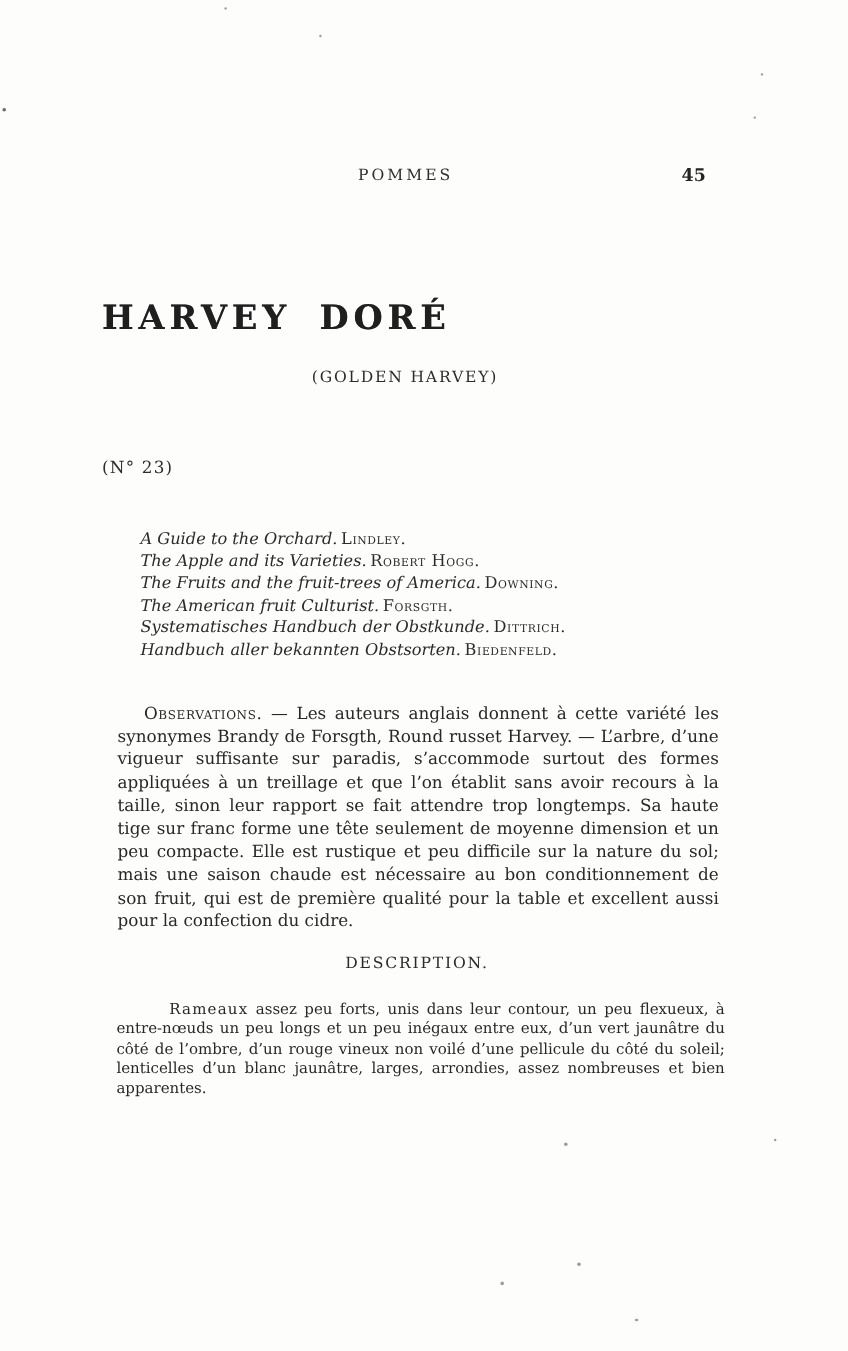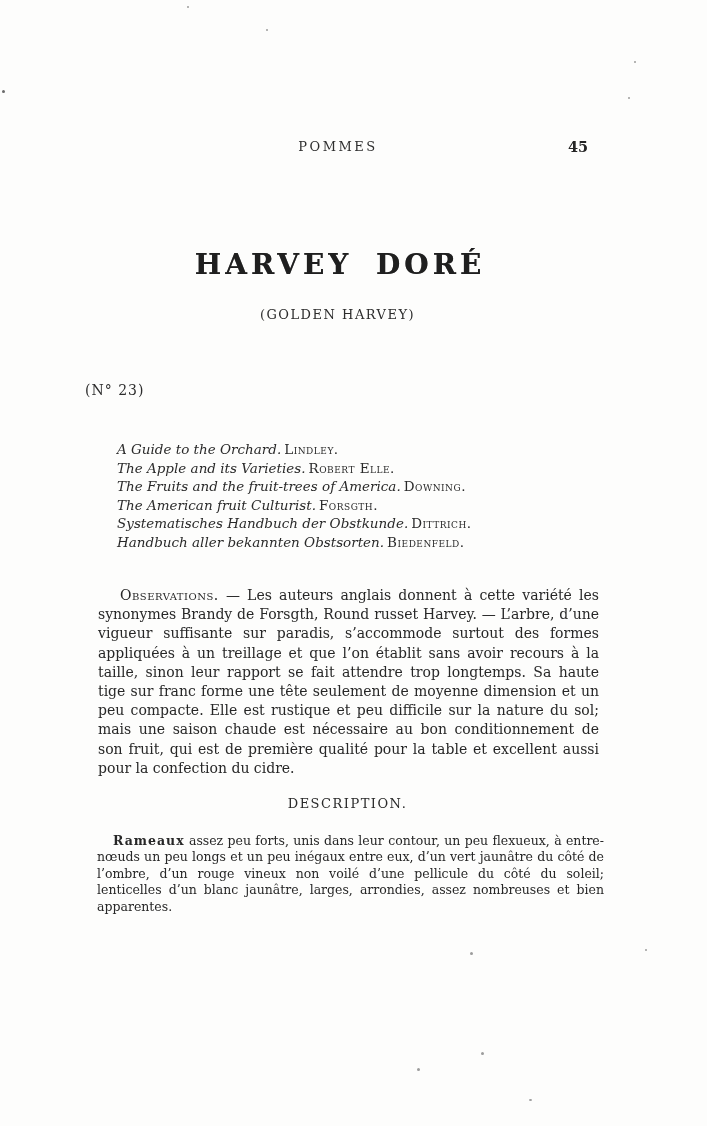--- a/index.html
+++ b/index.html
@@ -37,21 +37,21 @@
     font-size: 14.5px;
     font-weight: bold;
     color: #242424;
   }
   
   .main-title {
     position: absolute;
     top: 229px;
     left: 85px;
     width: 510px;
-    text-align: center;
+    text-align: left;
     font-size: 28px;
     font-weight: bold;
     letter-spacing: 4px;
     word-spacing: 10px;
     color: #1f1f1f;
     text-shadow: 0 0 0.4px rgba(0,0,0,0.55);
   }
   .subtitle {
     position: absolute;
     top: 307px;
@@ -124,22 +124,23 @@
     left: 97px;
     width: 507px;
     margin: 0;
     font-size: 12.5px;
     line-height: 16.4px;
     text-align: justify;
     text-indent: 16px;
     color: #272727;
   }
   .rameaux-label {
-    font-weight: bold;
+    font-weight: normal;
     letter-spacing: 1px;
+    margin-left: 28px;
   }
   
   .speck {
     position: absolute;
     background: #6a6a6a;
     border-radius: 50%;
   }
   .speck.light { background: #9c9c9c; }
 </style>
 </head>
@@ -152,21 +153,21 @@
 
   <h1 class="main-title">HARVEY DORÉ</h1>
   <div class="subtitle">(GOLDEN HARVEY)</div>
   <div class="variety-number">(N° 23)</div>
 
   <div class="bibliography">
     <div class="bib-line">
       <span class="bib-title">A Guide to the Orchard.</span><span class="bib-author">Lindley.</span>
     </div>
     <div class="bib-line">
-      <span class="bib-title">The Apple and its Varieties.</span><span class="bib-author">Robert Elle.</span>
+      <span class="bib-title">The Apple and its Varieties.</span><span class="bib-author">Robert Hogg.</span>
     </div>
     <div class="bib-line">
       <span class="bib-title">The Fruits and the fruit-trees of America.</span><span class="bib-author">Downing.</span>
     </div>
     <div class="bib-line">
       <span class="bib-title">The American fruit Culturist.</span><span class="bib-author">Forsgth.</span>
     </div>
     <div class="bib-line">
       <span class="bib-title">Systematisches Handbuch der Obstkunde.</span><span class="bib-author">Dittrich.</span>
     </div>

